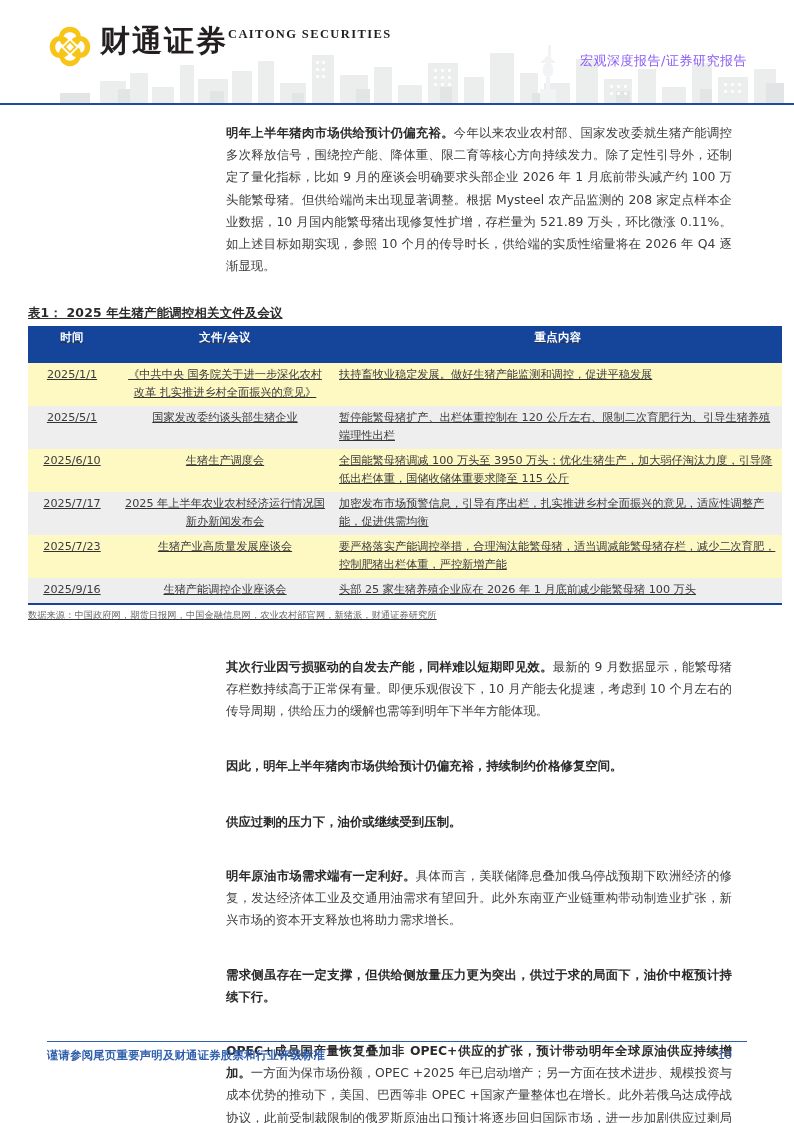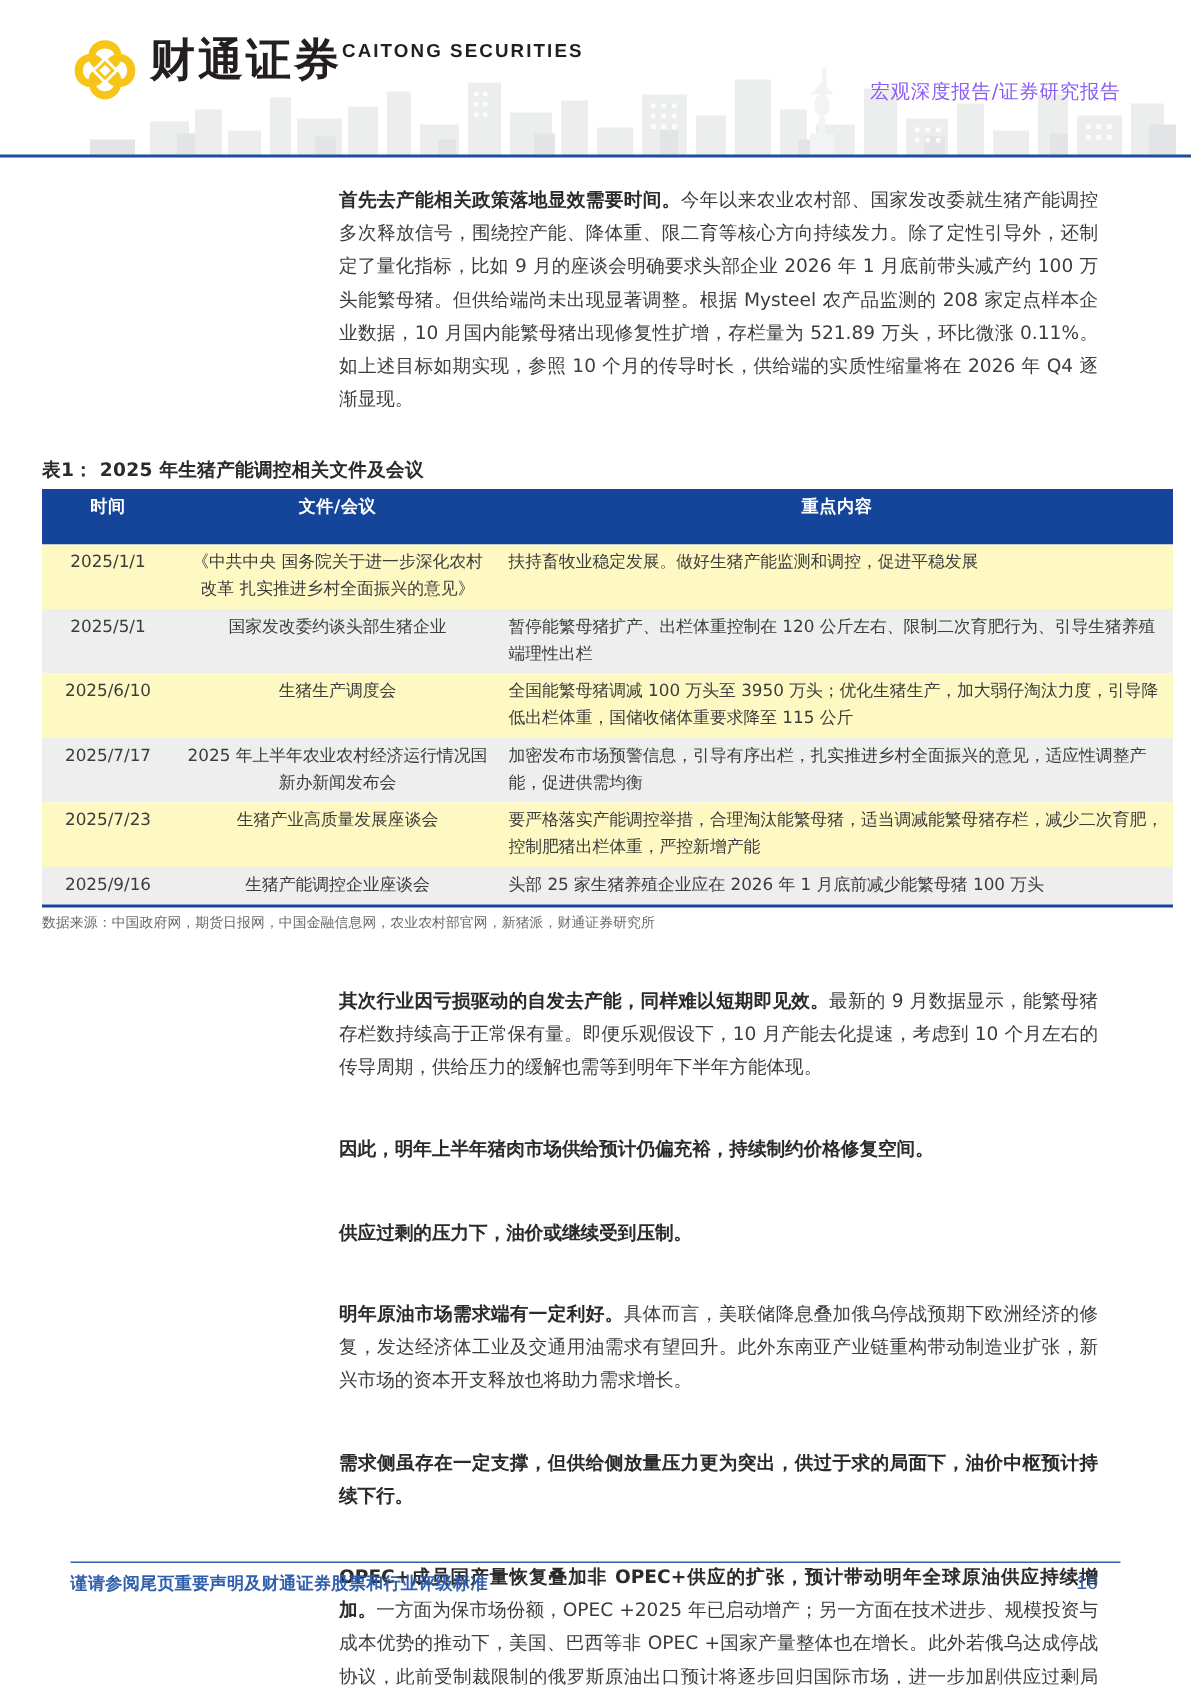--- a/index.html
+++ b/index.html
@@ -52,21 +52,21 @@
   }
   .logo-cn {
     font-family: "DejaVu Sans", sans-serif;
     font-size: 30px;
     font-weight: bold;
     line-height: 32px;
     color: #231f20;
     letter-spacing: 2px;
   }
   .logo-en {
-    font-family: Liberation Sans, sans-serif;
+    font-family: Liberation Serif, serif;
     font-size: 12.5px;
     font-weight: bold;
     line-height: 15px;
     color: #231f20;
     letter-spacing: 1.4px;
     margin-top: 2px;
   }
   .header-right {
     position: absolute;
     right: 47px;
@@ -108,20 +108,21 @@
     font-weight: bold;
     color: #2b2b2b;
   }
   .p-first { margin-top: 17px; }
   .p-gap   { margin-top: 32px; }
   .p-gap-lg { margin-top: 34px; }
 
   
   .table-wrap {
     margin: 28px 12px 0 28px;
+    text-decoration: underline;
   }
   .table-title {
     font-family: "DejaVu Sans", sans-serif;
     font-size: 12.4px;
     font-weight: bold;
     color: #2b2b2b;
     margin-bottom: 4px;
     letter-spacing: 0.2px;
   }
   table.doc-table {
@@ -310,21 +311,21 @@
       <div class="logo-en">CAITONG SECURITIES</div>
     </div>
   </div>
 
   <div class="header-right">宏观深度报告/证券研究报告</div>
   <div class="header-rule"></div>
 </div>
 
 <div class="content">
 
-  <p class="para indent-body p-first"><span class="bold">首先去产能相关政策落地显效需要时间。</span><span>今年以来农业农村部、国家发改委就生猪产能调控多次释放信号，围绕控产能、降体重、限二育等核心方向持续发力。除了定性引导外，还制定了量化指标，比如 9 月的座谈会明确要求头部企业 2026 年 1 月底前带头减产约 100 万头能繁母猪。但供给端尚未出现显著调整。根据 Mysteel 农产品监测的 208 家定点样本企业数据，10 月国内能繁母猪出现修复性扩增，存栏量为 521.89 万头，环比微涨 0.11%。如上述目标如期实现，参照 10 个月的传导时长，供给端的实质性缩量将在 2026 年 Q4 逐渐显现。</span></p>
+  <p class="para indent-body p-first"><span class="bold">明年上半年猪肉市场供给预计仍偏充裕。</span><span>今年以来农业农村部、国家发改委就生猪产能调控多次释放信号，围绕控产能、降体重、限二育等核心方向持续发力。除了定性引导外，还制定了量化指标，比如 9 月的座谈会明确要求头部企业 2026 年 1 月底前带头减产约 100 万头能繁母猪。但供给端尚未出现显著调整。根据 Mysteel 农产品监测的 208 家定点样本企业数据，10 月国内能繁母猪出现修复性扩增，存栏量为 521.89 万头，环比微涨 0.11%。如上述目标如期实现，参照 10 个月的传导时长，供给端的实质性缩量将在 2026 年 Q4 逐渐显现。</span></p>
 
   <div class="table-wrap">
     <div class="table-title">表1： 2025 年生猪产能调控相关文件及会议</div>
     <table class="doc-table">
       <colgroup>
         <col class="col-time">
           <col class="col-doc">
           <col class="col-content">
       </colgroup>
       <thead>

